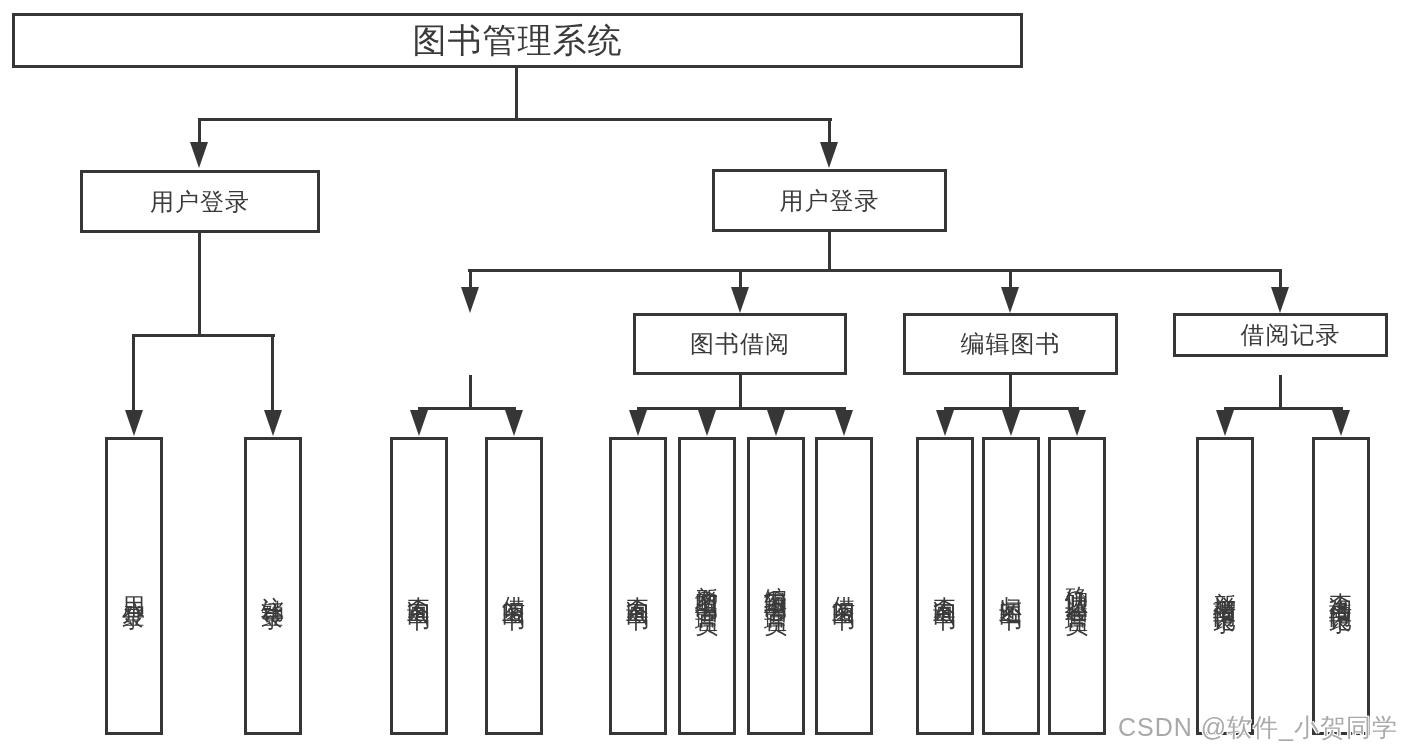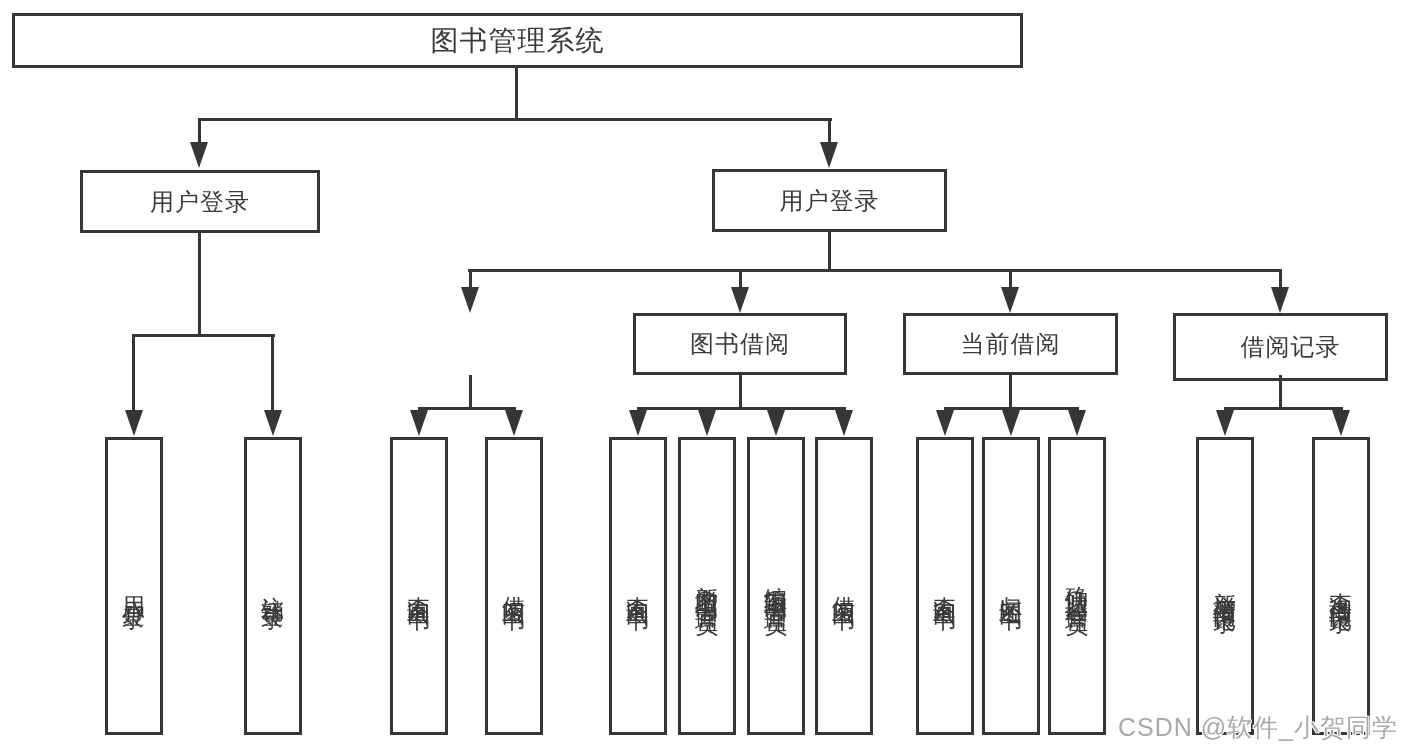--- a/index.html
+++ b/index.html
@@ -5,21 +5,21 @@
   html,body{margin:0;padding:0;background:#ffffff;}
   .canvas{
     position:relative;width:1405px;height:747px;background:#ffffff;overflow:hidden;
     font-family:"Liberation Sans","DejaVu Sans",sans-serif;color:#333333;
   }
   .box{
     position:absolute;border:3px solid #363636;background:#ffffff;box-sizing:border-box;
     display:flex;align-items:center;justify-content:center;
     font-size:24px;color:#3a3a3a;letter-spacing:1px;white-space:nowrap;
   }
-  .root{font-size:28px;}
+  .root{font-size:34px;}
   .leaf{
     display:block;writing-mode:vertical-rl;text-orientation:mixed;
     text-align:center;line-height:52px;font-size:23px;letter-spacing:4px;
   }
   .h,.v{position:absolute;background:#363636;}
   .h{height:3px;}
   .v{width:3px;}
   .ah{
     position:absolute;width:0;height:0;
     border-left:9px solid transparent;border-right:9px solid transparent;
@@ -59,22 +59,22 @@
   <div class="v" style="left:469px;top:269px;height:22px;"></div>
   <div class="ah" style="left:461px;top:287px;"></div>
   <div class="v" style="left:739px;top:269px;height:22px;"></div>
   <div class="ah" style="left:731px;top:287px;"></div>
   <div class="v" style="left:1009px;top:269px;height:22px;"></div>
   <div class="ah" style="left:1001px;top:287px;"></div>
   <div class="v" style="left:1279px;top:269px;height:22px;"></div>
   <div class="ah" style="left:1271px;top:287px;"></div>
 
   <div class="box" style="left:633px;top:313px;width:214px;height:62px;">图书借阅</div>
-  <div class="box" style="left:903px;top:313px;width:215px;height:62px;">当前借阅</div>
-  <div class="box" style="left:1173px;top:313px;width:215px;height:68px;padding-left:20px;">借阅记录</div>
+  <div class="box" style="left:903px;top:313px;width:215px;height:62px;">编辑图书</div>
+  <div class="box" style="left:1173px;top:313px;width:215px;height:44px;padding-left:20px;">借阅记录</div>
 
   <div class="v" style="left:469px;top:375px;height:35px;"></div>
   <div class="h" style="left:418px;top:407px;width:98px;"></div>
   <div class="ah" style="left:410px;top:410px;"></div>
   <div class="ah" style="left:505px;top:410px;"></div>
 
   <div class="v" style="left:739px;top:375px;height:35px;"></div>
   <div class="h" style="left:637px;top:407px;width:209px;"></div>
   <div class="ah" style="left:629px;top:410px;"></div>
   <div class="ah" style="left:698px;top:410px;"></div>

